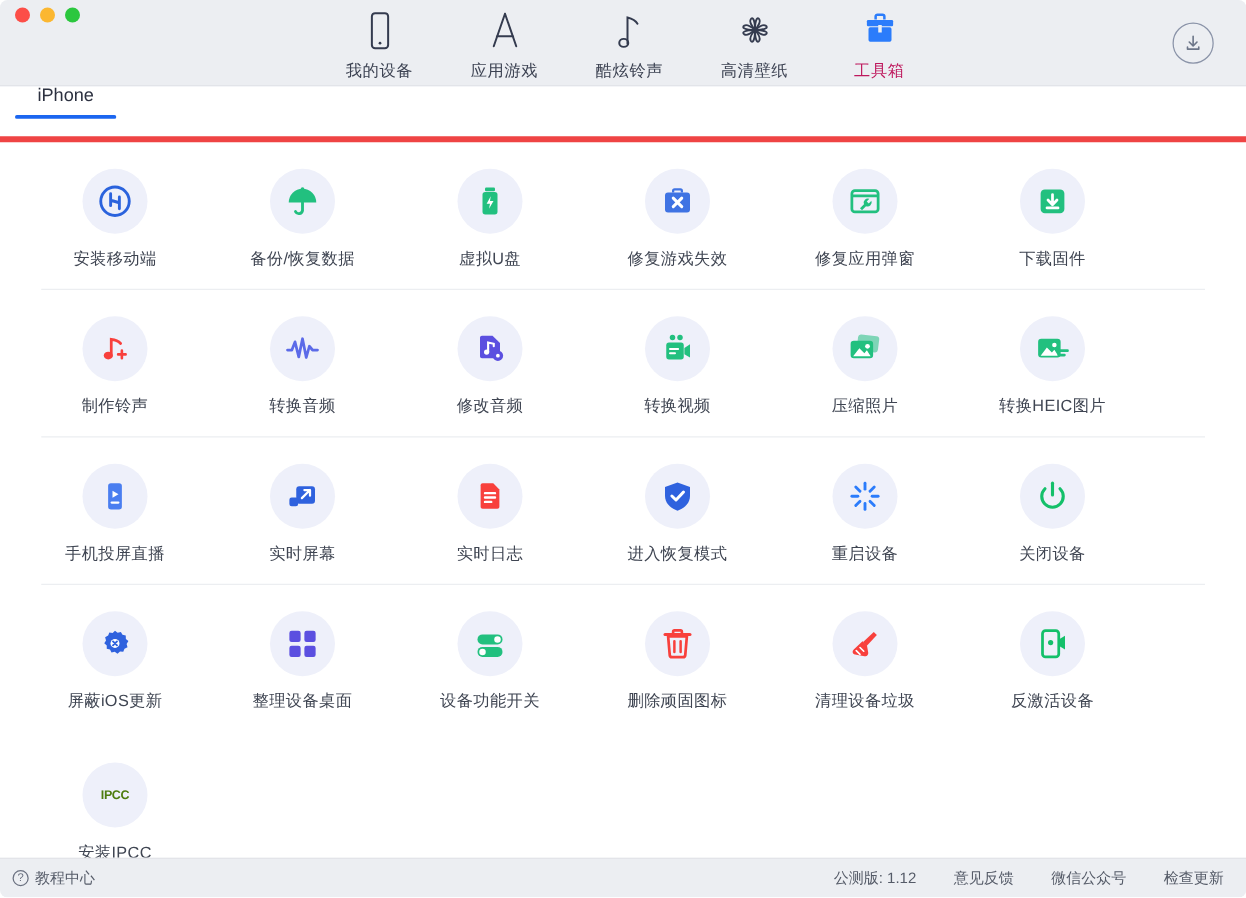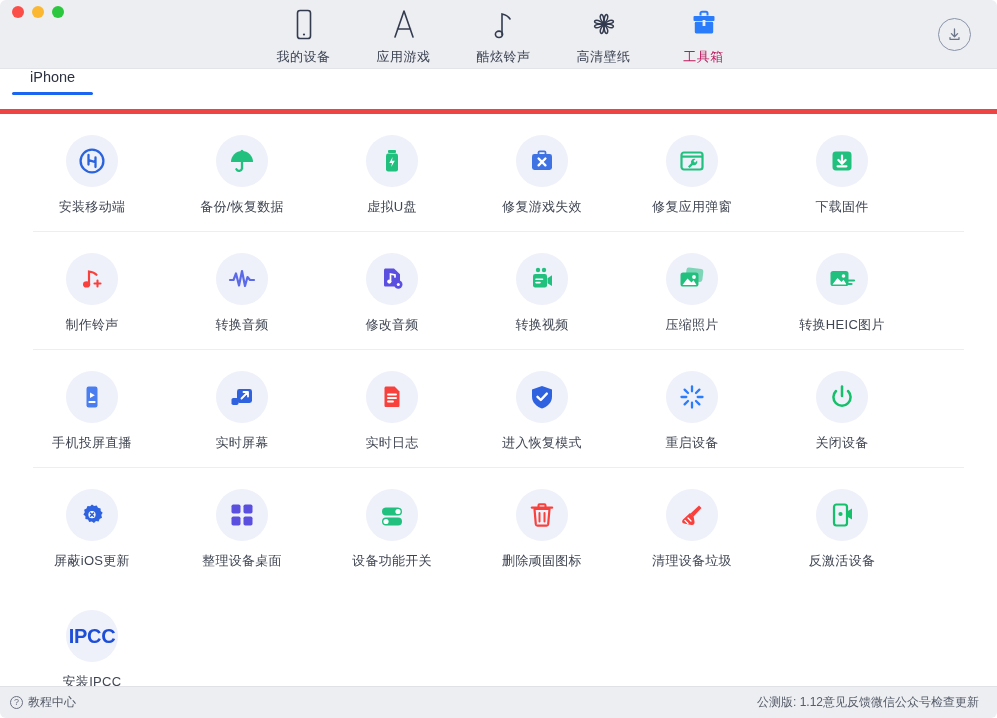--- a/index.html
+++ b/index.html
@@ -128,21 +128,21 @@
   
   .footer {
     height: 32px; flex: 0 0 32px;
     background: #eceef2;
     border-top: 1px solid #dfe1e6;
     display: flex; align-items: center;
     padding: 0 18px 0 10px;
     font-size: 12px; color: #555b68;
   }
   .footer-left { display: flex; align-items: center; gap: 5px; cursor: pointer; }
-  .footer-right { margin-left: auto; display: flex; align-items: center; }
+  .footer-right { margin-left: auto; display: flex; align-items: center; gap: 30px; }
   .footer-right .fitem { cursor: pointer; }
   .footer-right .fver { cursor: default; }
   .qmark {
     width: 13px; height: 13px; border-radius: 50%;
     border: 1.2px solid #6b7180; color: #6b7180;
     font-size: 9px; display: flex; align-items: center; justify-content: center;
     line-height: 1;
   }
   svg { display: block; }
 </style>
@@ -495,21 +495,21 @@
           <svg width="28" height="28" viewBox="0 0 28 28">
               <rect x="6" y="3.5" width="13" height="21" rx="2.4" fill="none" stroke="#14c06a" stroke-width="2.2"></rect>
               <circle cx="12.5" cy="13" r="2.1" fill="#14c06a"></circle>
               <path d="M19 10.5 L24 7.5 V18.5 L19 15.5 Z" fill="#14c06a"></path>
             </svg>
         </span>
         <span class="clabel">反激活设备</span>
       </div>
       <div class="cell">
         <span class="bubble">
-          <span style="font-size:20px;font-weight:bold;color:#1d4ed8;font-family:'Liberation Sans',sans-serif;letter-spacing:-.3px;">IPCC</span>
+          <span style="font-size:10px;font-weight:bold;color:#4d7c0f;font-family:'Liberation Sans',sans-serif;letter-spacing:-.3px;">IPCC</span>
         </span>
         <span class="clabel">安装IPCC</span>
       </div>
     </div>
 
     <div class="grid-section">
       
       
       
       

